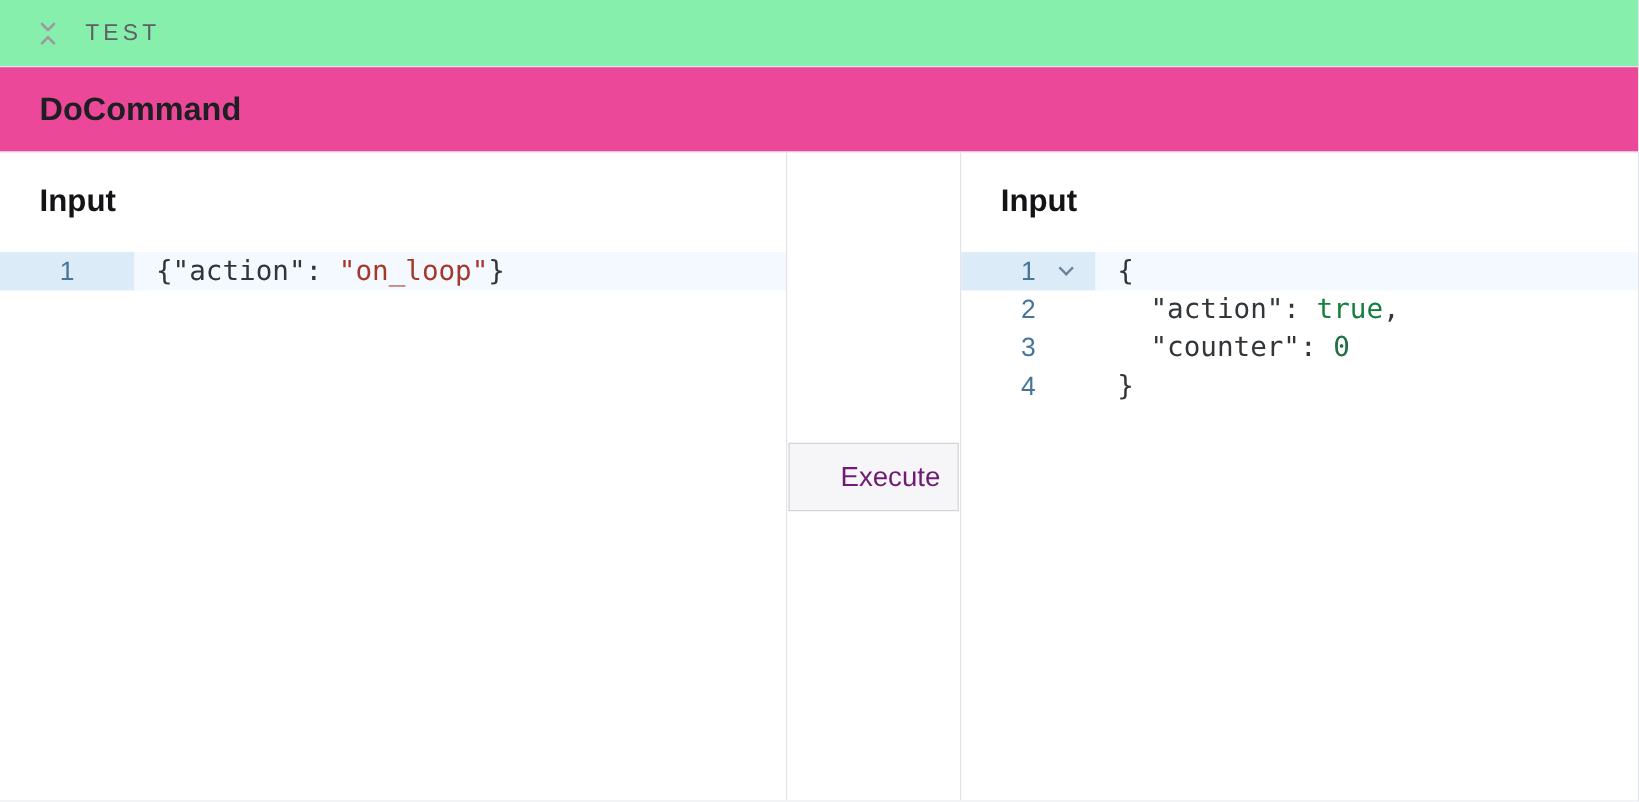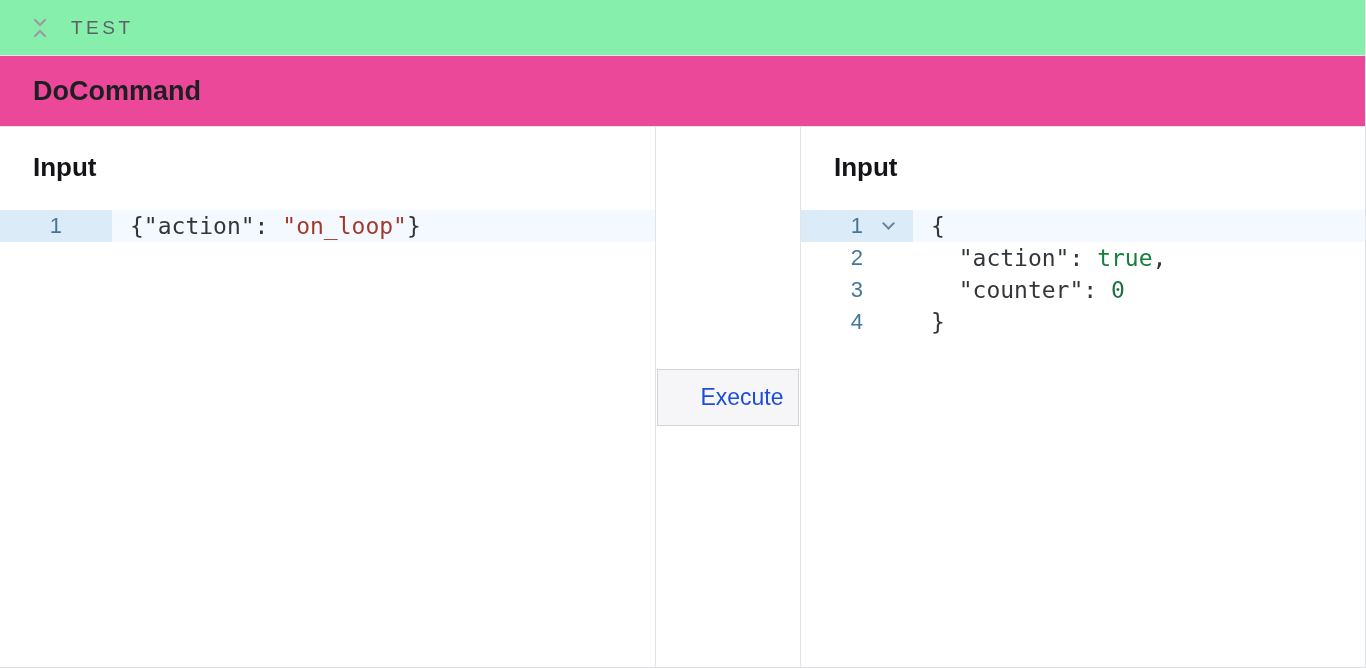--- a/index.html
+++ b/index.html
@@ -123,21 +123,21 @@
   .tok-number { color: #1f7044; }
   
   .execute-btn {
     flex: 1;
     margin: 0 1px;
     height: 57px;
     background: #f6f6f8;
     border: 1px solid #d3d4d9;
     font-family: "Liberation Sans", sans-serif;
     font-size: 23px;
-    color: #1d4ed8;
+    color: #701a75;
     cursor: pointer;
     padding-left: 28px;
   }
 </style>
 </head>
 <body>
 
 <div class="app">
 
   <div class="topbar">

